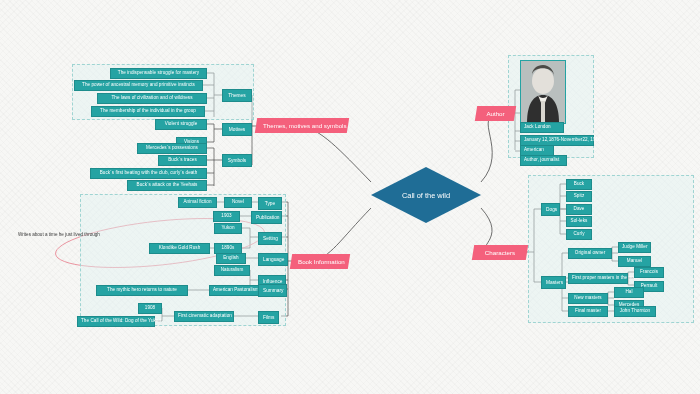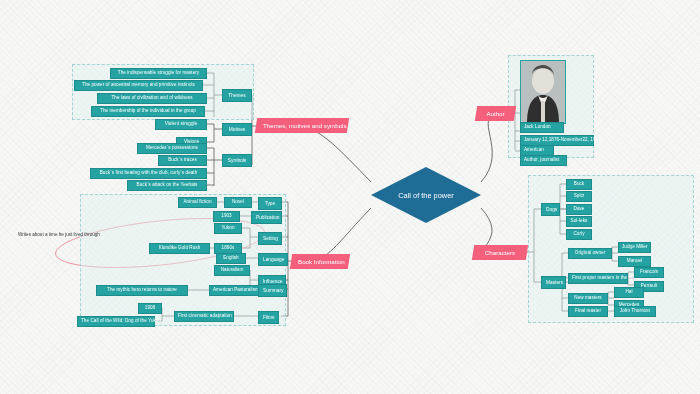--- a/index.html
+++ b/index.html
@@ -154,21 +154,21 @@
     <path d="M242,270 H250 M242,290 H250" stroke="#4a4a4a" stroke-width="0.7" fill="none"></path>
     <path d="M188,290 H209" stroke="#4a4a4a" stroke-width="0.7" fill="none"></path>
     <path d="M234,316 H258" stroke="#4a4a4a" stroke-width="0.7" fill="none"></path>
     <path d="M162,316 H174" stroke="#4a4a4a" stroke-width="0.7" fill="none"></path>
     <path d="M162,308 V321" stroke="#4a4a4a" stroke-width="0.7" fill="none"></path>
     <path d="M155,308 H162 M155,321 H162" stroke="#4a4a4a" stroke-width="0.7" fill="none"></path>
 
     <ellipse cx="160" cy="243" rx="105" ry="22" fill="none" stroke="#e8808f" stroke-width="0.8" transform="rotate(-6 160 243)"></ellipse>
   </svg>
 
-  <div class="central">Call of the power</div>
+  <div class="central">Call of the wild</div>
 
   <div class="cloud" style="left:72px;top:64px;width:182px;height:56px;"></div>
 
   <div class="banner" style="left:256px;top:118px;width:92px;">
     <span>Themes, motives and symbols</span>
   </div>
 
   <div class="cat" style="left:222px;top:89px;width:30px;">
     <span>Themes</span>
   </div>

